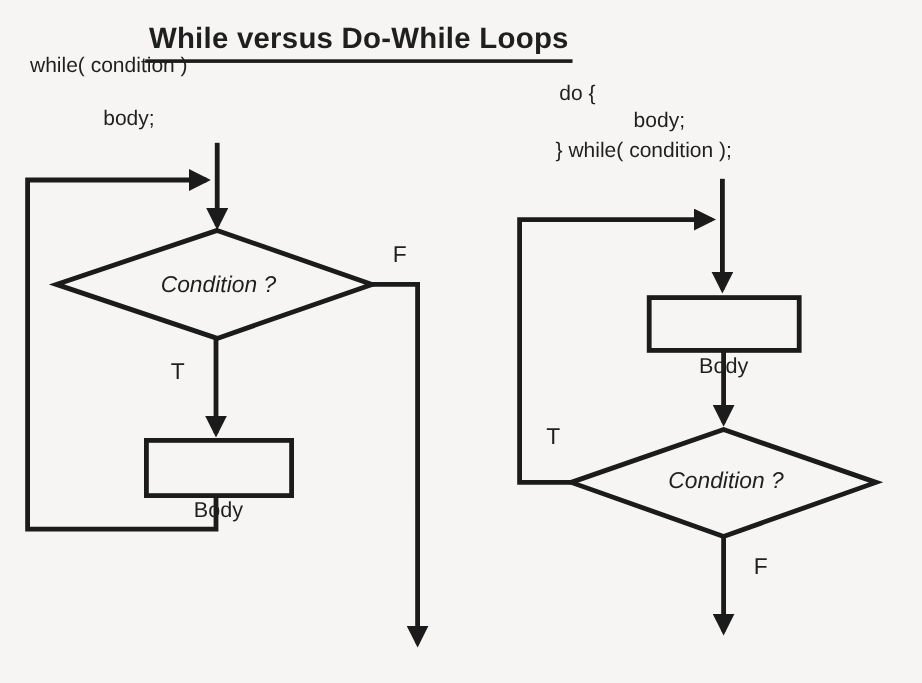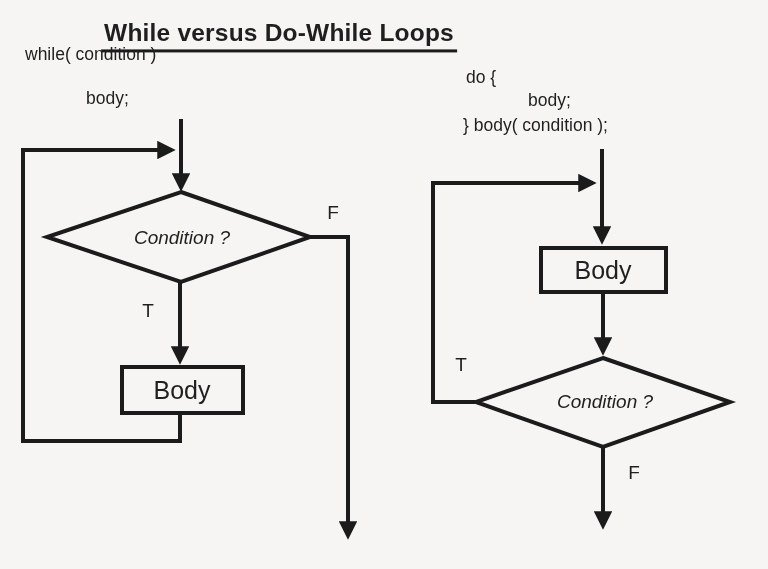--- a/index.html
+++ b/index.html
@@ -36,24 +36,25 @@
     white-space:nowrap;
     line-height:1.15;
   }
   .center{transform:translate(-50%,-50%);}
   .title{
     font-size:24.5px;
     font-weight:bold;
     letter-spacing:0.2px;
     border-bottom:3px solid var(--ink);
     padding:0 3px 2px 3px;
+    margin-left:20px;
   }
   .code{font-size:17.5px;}
   .node-label{font-size:19px;font-style:italic;}
-  .body-label{font-size:25px;}
+  .body-label{font-size:18px;margin-top:35px;}
   .branch{font-size:19px;}
 </style>
 </head>
 <body>
 
 <div class="stage">
 
   <svg class="flow" viewBox="0 0 768 569" aria-hidden="true">
     <defs>
       <marker id="arrowhead" viewBox="0 0 10 10" refX="8" refY="5" markerWidth="4.6" markerHeight="4.6" orient="auto-start-reverse">
@@ -86,21 +87,21 @@
     <path class="stroke" d="M 603 447 L 603 526" marker-end="url(#arrowhead)"></path>
   </svg>
 
   <div class="label title center" style="left:279px; top:36px;">While versus Do-While Loops</div>
 
   <div class="label code" style="left:25px; top:44px;">while( condition )</div>
   <div class="label code" style="left:86px; top:88px;">body;</div>
 
   <div class="label code" style="left:466px; top:67px;">do {</div>
   <div class="label code" style="left:528px; top:90px;">body;</div>
-  <div class="label code" style="left:463px; top:115px;">} body( condition );</div>
+  <div class="label code" style="left:463px; top:115px;">} while( condition );</div>
 
   <div class="label node-label center" style="left:182px; top:238px;">Condition ?</div>
   <div class="label branch center" style="left:333px; top:213px;">F</div>
   <div class="label branch center" style="left:148px; top:311px;">T</div>
   <div class="label body-label center" style="left:182px; top:390px;">Body</div>
 
   <div class="label branch center" style="left:461px; top:365px;">T</div>
   <div class="label body-label center" style="left:603px; top:270px;">Body</div>
   <div class="label node-label center" style="left:605px; top:402px;">Condition ?</div>
   <div class="label branch center" style="left:634px; top:473px;">F</div>

